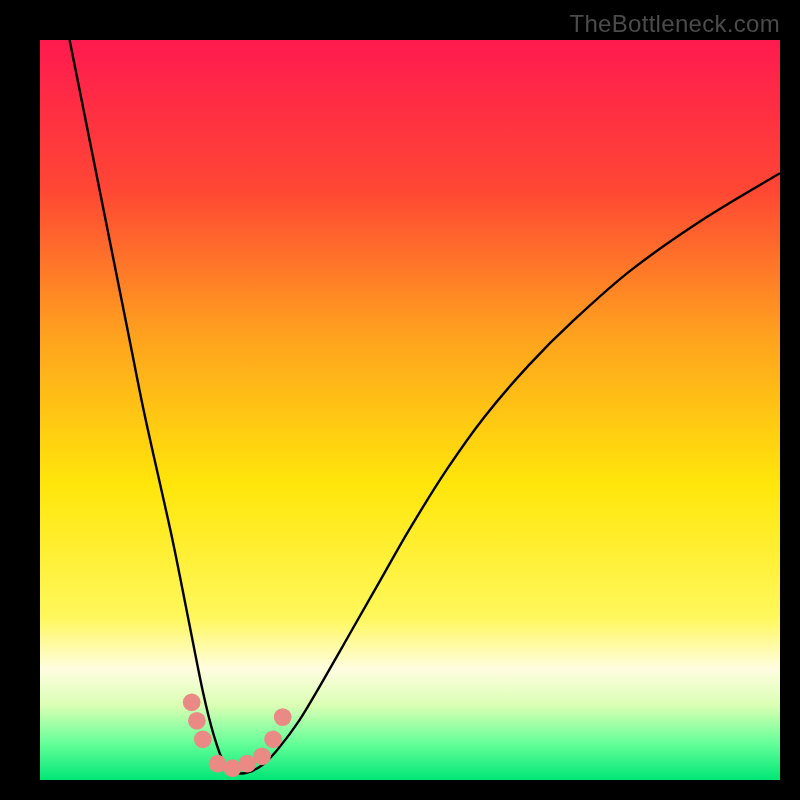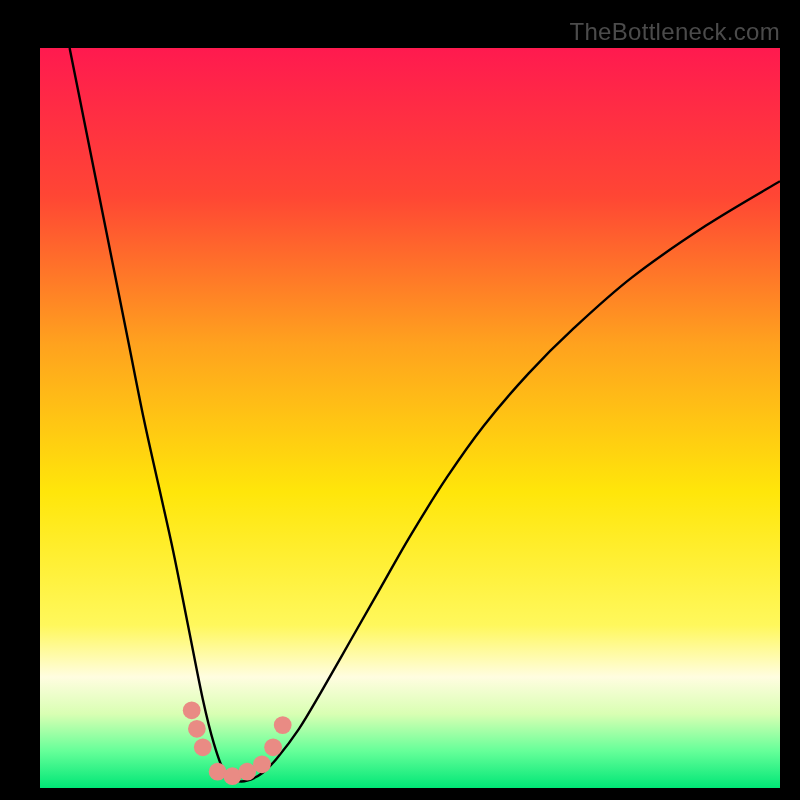--- a/index.html
+++ b/index.html
@@ -7,21 +7,21 @@
   padding: 0;
   width: 800px;
   height: 800px;
   overflow: hidden;
   background: #000;
   font-family: Arial, Helvetica, sans-serif;
 }
 .frame {
   position: absolute;
   left: 0;
-  top: 8px;
+  top: 0;
   width: 800px;
   height: 560px;
   background: #000;
   text-align: center;
 }
 .plot-area {
   position: absolute;
   left: 40px;
   top: 40px;
   width: 740px;

